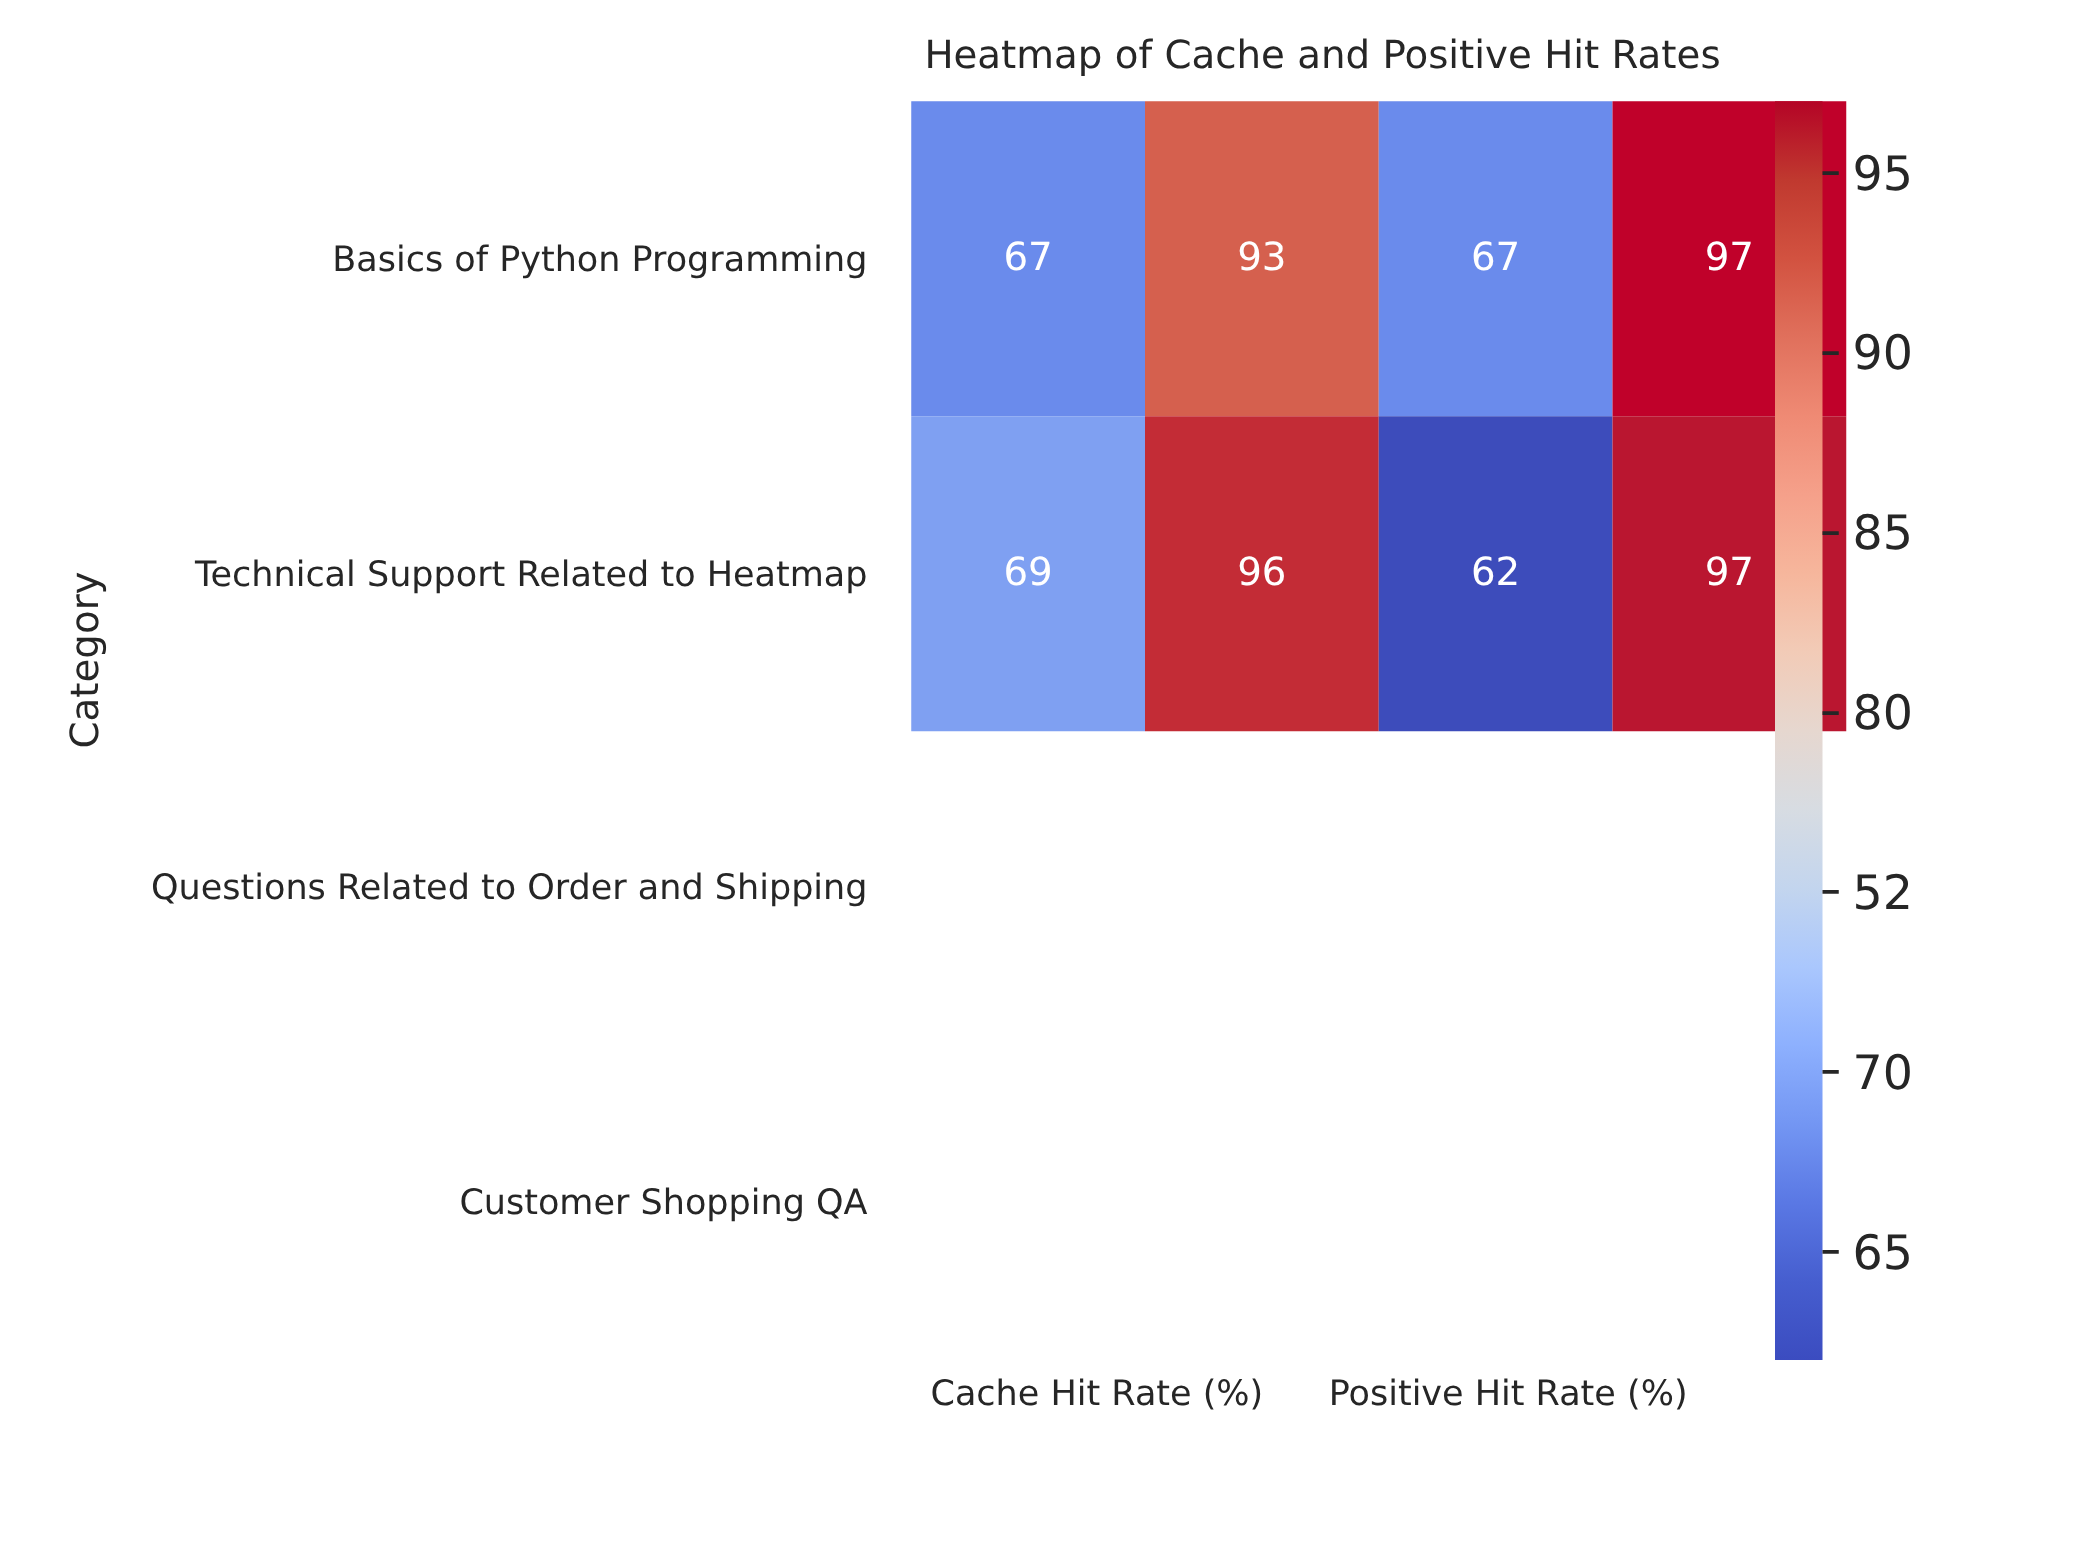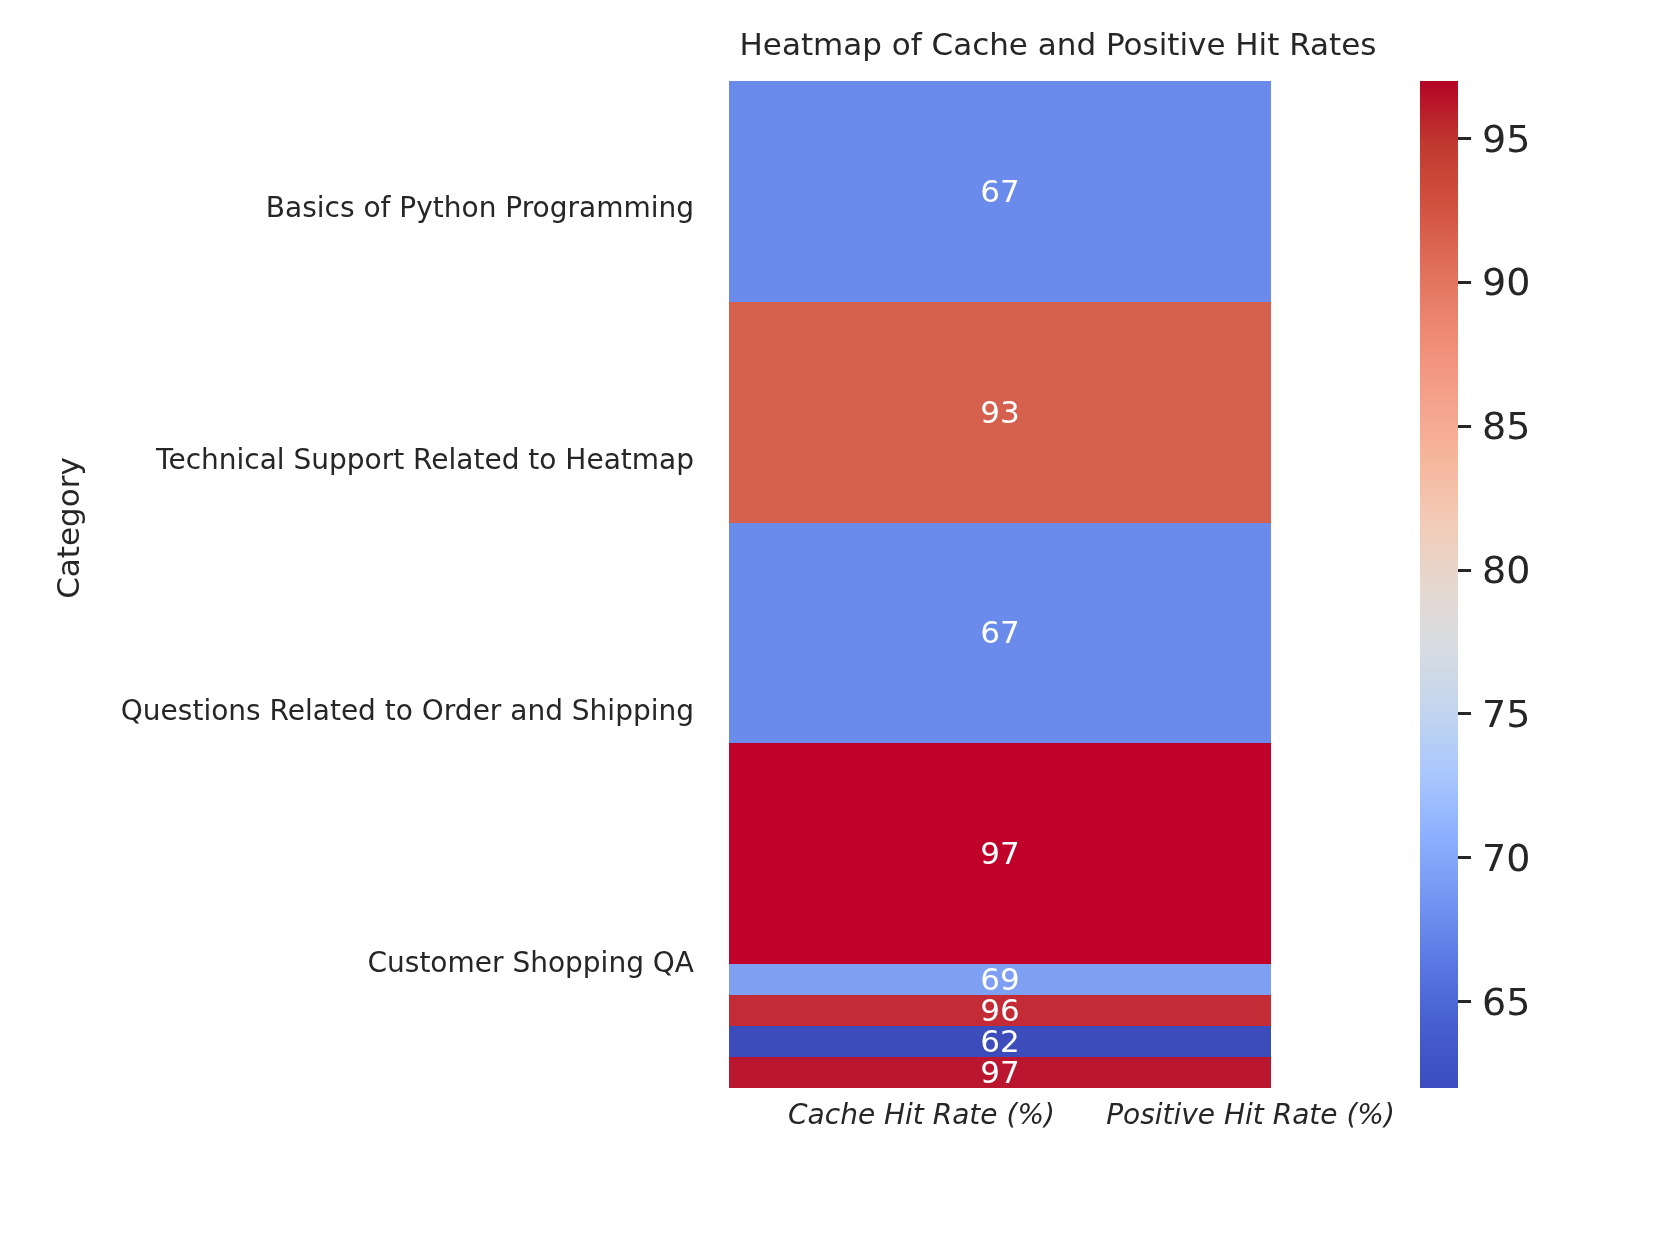--- a/index.html
+++ b/index.html
@@ -51,24 +51,24 @@
     font-size: 31px;
     color: #262626;
     white-space: nowrap;
   }
 
   
   #heatmap {
     position: absolute;
     left: 713px;
     top: 81px;
-    width: 542px;
+    width: 748px;
     height: 1007px;
     display: grid;
-    grid-template-columns: 1fr;
+    grid-template-columns: 1fr 1fr 1fr 1fr;
     grid-template-rows: repeat(4, 1fr);
   }
   .cell {
     position: relative;
     display: flex;
     align-items: center;
     justify-content: center;
   }
   .cell-value {
     font-size: 31px;
@@ -97,26 +97,25 @@
   #row-labels .row-label {
     right: auto;
     left: 0;
     width: 696px;
     padding-right: 0;
   }
 
   
   #col-labels {
     position: absolute;
-    left: 741px;
+    left: 697px;
     top: 1098px;
     width: 658px;
     display: grid;
     grid-template-columns: 1fr 1fr;
-    font-style: italic;
   }
   .col-label {
     text-align: center;
     font-size: 28px;
     color: #262626;
     white-space: nowrap;
   }
 
   
   #colorbar-wrap {
@@ -223,21 +222,21 @@
         <div class="cb-tick" style="top: 345.257px;">
           <div class="cb-tick-mark"></div>
           <div class="cb-tick-label">85</div>
         </div>
         <div class="cb-tick" style="top: 489.114px;">
           <div class="cb-tick-mark"></div>
           <div class="cb-tick-label">80</div>
         </div>
         <div class="cb-tick" style="top: 632.971px;">
           <div class="cb-tick-mark"></div>
-          <div class="cb-tick-label">75</div>
+          <div class="cb-tick-label">52</div>
         </div>
         <div class="cb-tick" style="top: 776.829px;">
           <div class="cb-tick-mark"></div>
           <div class="cb-tick-label">70</div>
         </div>
         <div class="cb-tick" style="top: 920.686px;">
           <div class="cb-tick-mark"></div>
           <div class="cb-tick-label">65</div>
         </div>
       </div>

